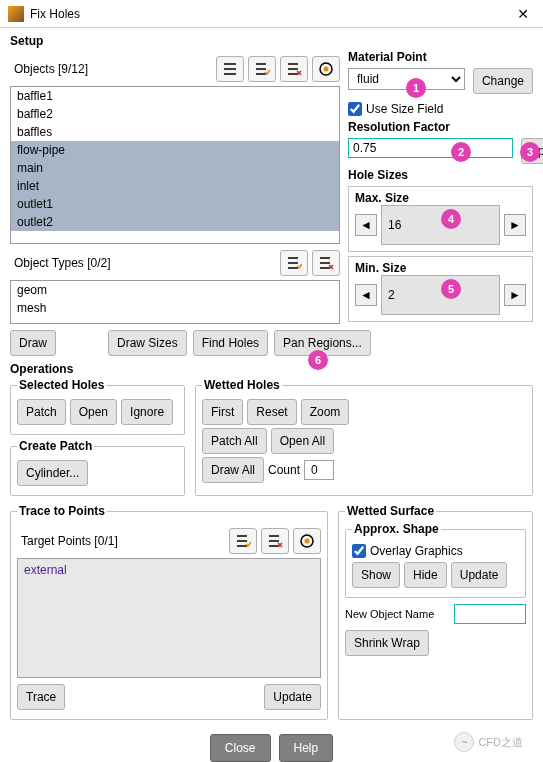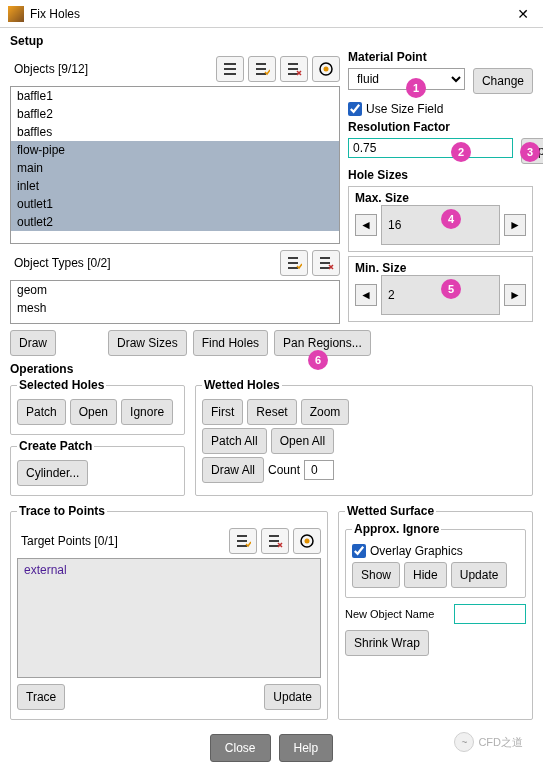--- a/index.html
+++ b/index.html
@@ -247,21 +247,21 @@
     </div>
     <div class="btn-row" style="margin-top:6px; justify-content:space-between">
       <button class="btn">Trace</button>
       <button class="btn">Update</button>
     </div>
   </fieldset>
 
   <fieldset class="inner" style="width:195px">
     <legend>Wetted Surface</legend>
     <fieldset class="inner">
-      <legend>Approx. Ignore</legend>
+      <legend>Approx. Shape</legend>
       <div class="checkbox-row">
         <input type="checkbox" checked="" style="">
         <span>Overlay Graphics</span>
       </div>
       <div class="btn-row">
         <button class="btn">Show</button>
         <button class="btn">Hide</button>
         <button class="btn">Update</button>
       </div>
     </fieldset>

